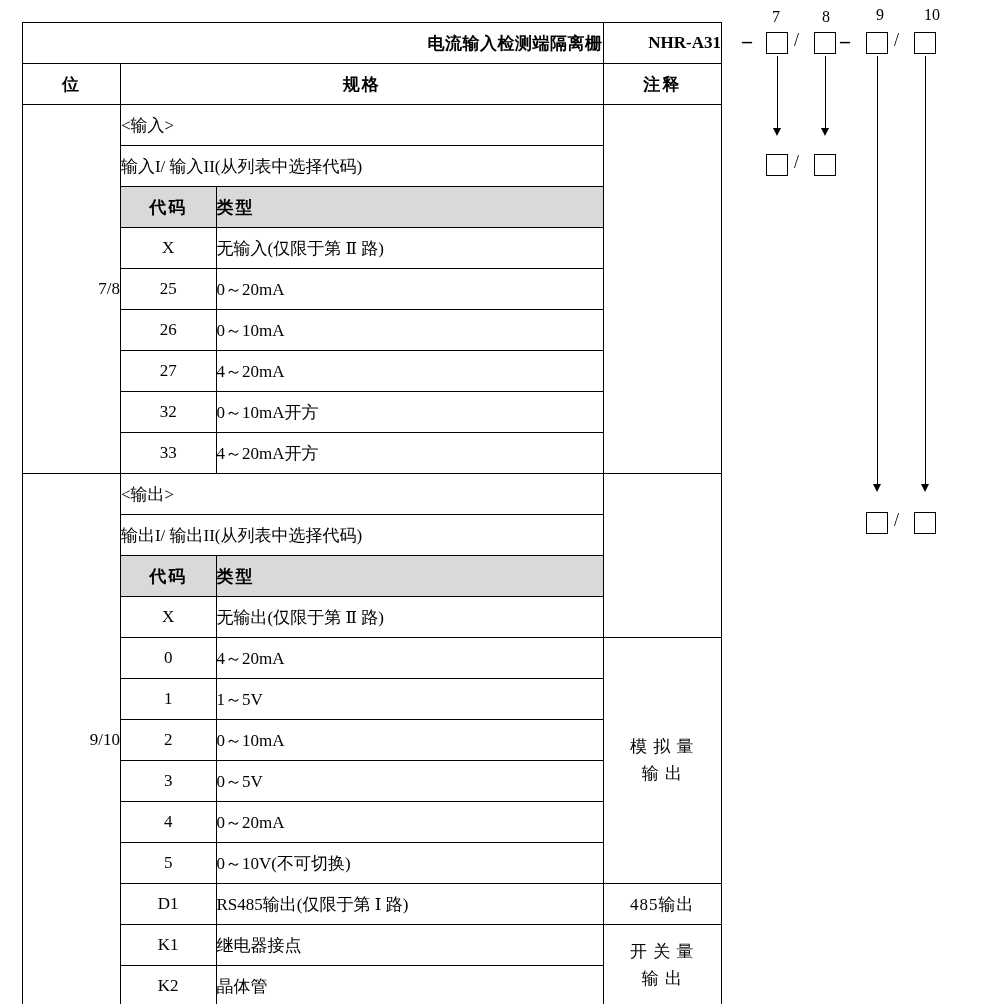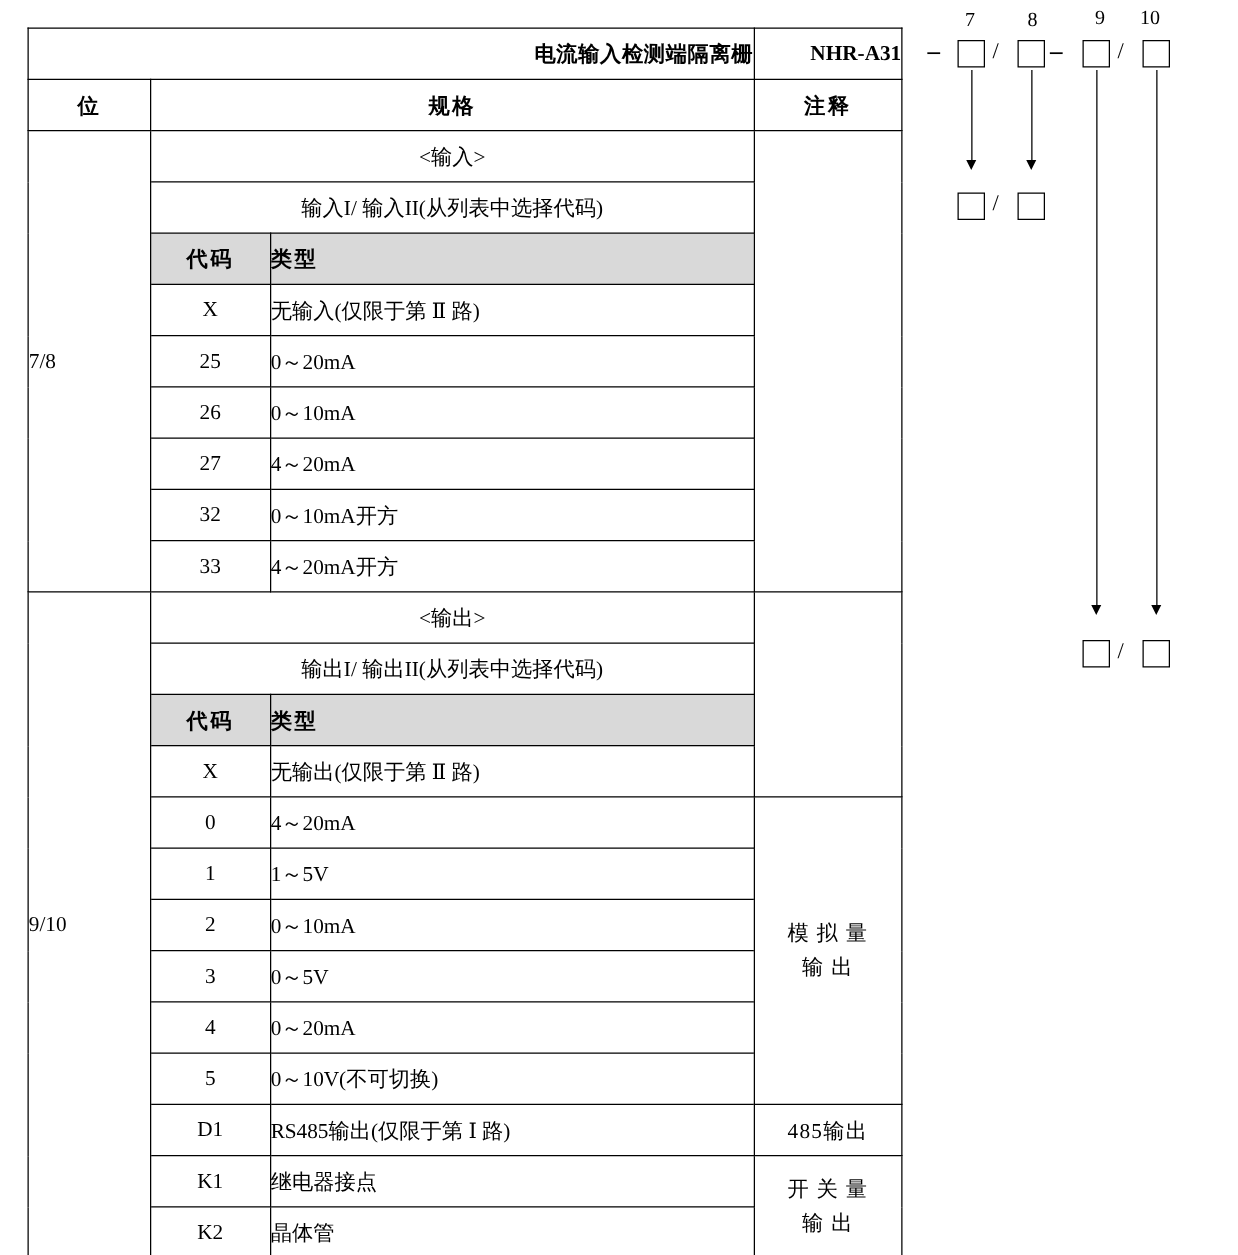--- a/index.html
+++ b/index.html
@@ -71,24 +71,24 @@
   .subhead td {
     background: #d9d9d9;
     font-weight: bold;
     font-size: 17px;
   }
   .subhead .sh-code { text-align: center; letter-spacing: 2px; }
   .subhead .sh-type { text-align: left; padding-left: 14px; letter-spacing: 2px; }
 
   .group-label {
     font-size: 17px;
+    text-align: right;
+  }
+  .sec-title {
     text-align: left;
-  }
-  .sec-title {
-    text-align: center;
     padding-left: 14px;
     font-size: 17px;
   }
   .note-cell {
     text-align: center;
     font-size: 16px;
     line-height: 1.55;
     letter-spacing: 1px;
   }
   .note-cell span { display: block; }
@@ -276,21 +276,21 @@
       <td class="cell-left">晶体管</td>
     </tr>
   </tbody>
 </table>
 
 <div id="code-diagram">
 
   <span class="digit-num" style="left:48px; top:8px;">7</span>
   <span class="digit-num" style="left:98px; top:8px;">8</span>
   <span class="digit-num" style="left:152px; top:6px;">9</span>
-  <span class="digit-num" style="left:188px; top:6px;">10</span>
+  <span class="digit-num" style="left:200px; top:6px;">10</span>
 
   <span class="dash" style="left:18px; top:30px;">–</span>
   <div class="box" style="left:42px; top:32px;"></div>
   <span class="slash" style="left:70px; top:30px;">/</span>
   <div class="box" style="left:90px; top:32px;"></div>
   <span class="dash" style="left:116px; top:30px;">–</span>
   <div class="box" style="left:142px; top:32px;"></div>
   <span class="slash" style="left:170px; top:30px;">/</span>
   <div class="box" style="left:190px; top:32px;"></div>
 

